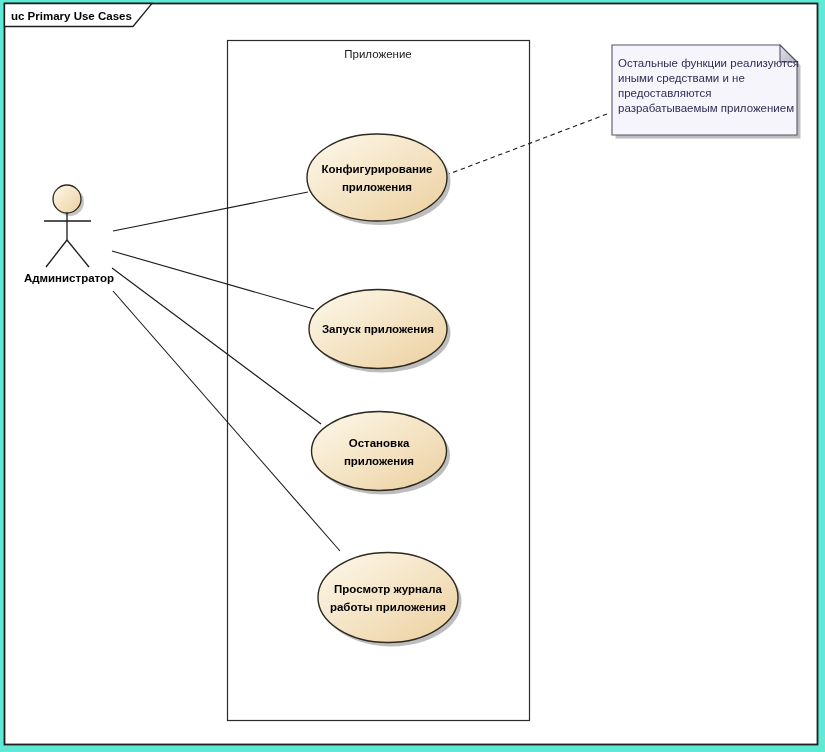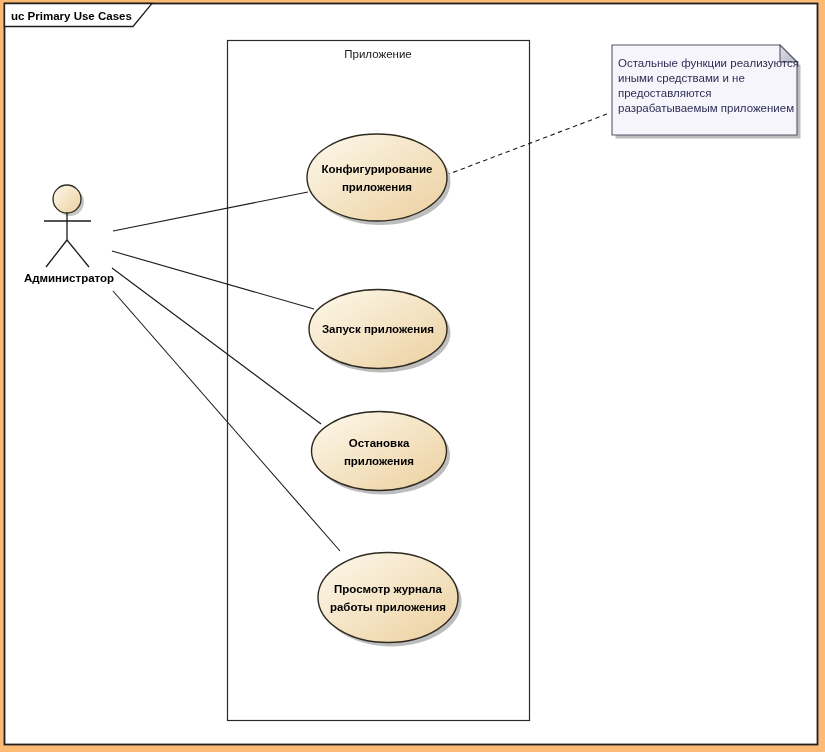--- a/index.html
+++ b/index.html
@@ -1,16 +1,16 @@
 <!DOCTYPE html>
 <html><head>
 <meta charset="utf-8">
 <style>
   html,body{margin:0;padding:0;background:#ffffff;}
-  .canvas{position:relative;width:825px;height:752px;background:#fdba74;overflow:hidden;
+  .canvas{position:relative;width:825px;height:752px;background:#5eead4;overflow:hidden;
           font-family:"Liberation Sans","DejaVu Sans",sans-serif;}
   svg{position:absolute;left:0;top:0;}
   text{font-family:"Liberation Sans","DejaVu Sans",sans-serif;fill:#000000;}
   .frame-label{font-size:11.5px;font-weight:bold;}
   .boundary-label{font-size:11.5px;fill:#1a1a1a;}
   .uc-label{font-size:11.5px;font-weight:bold;text-anchor:middle;}
   .actor-label{font-size:11.5px;font-weight:bold;text-anchor:middle;}
   .note-text{font-size:11.5px;fill:#2d2d55;}
 </style>
 </head>

